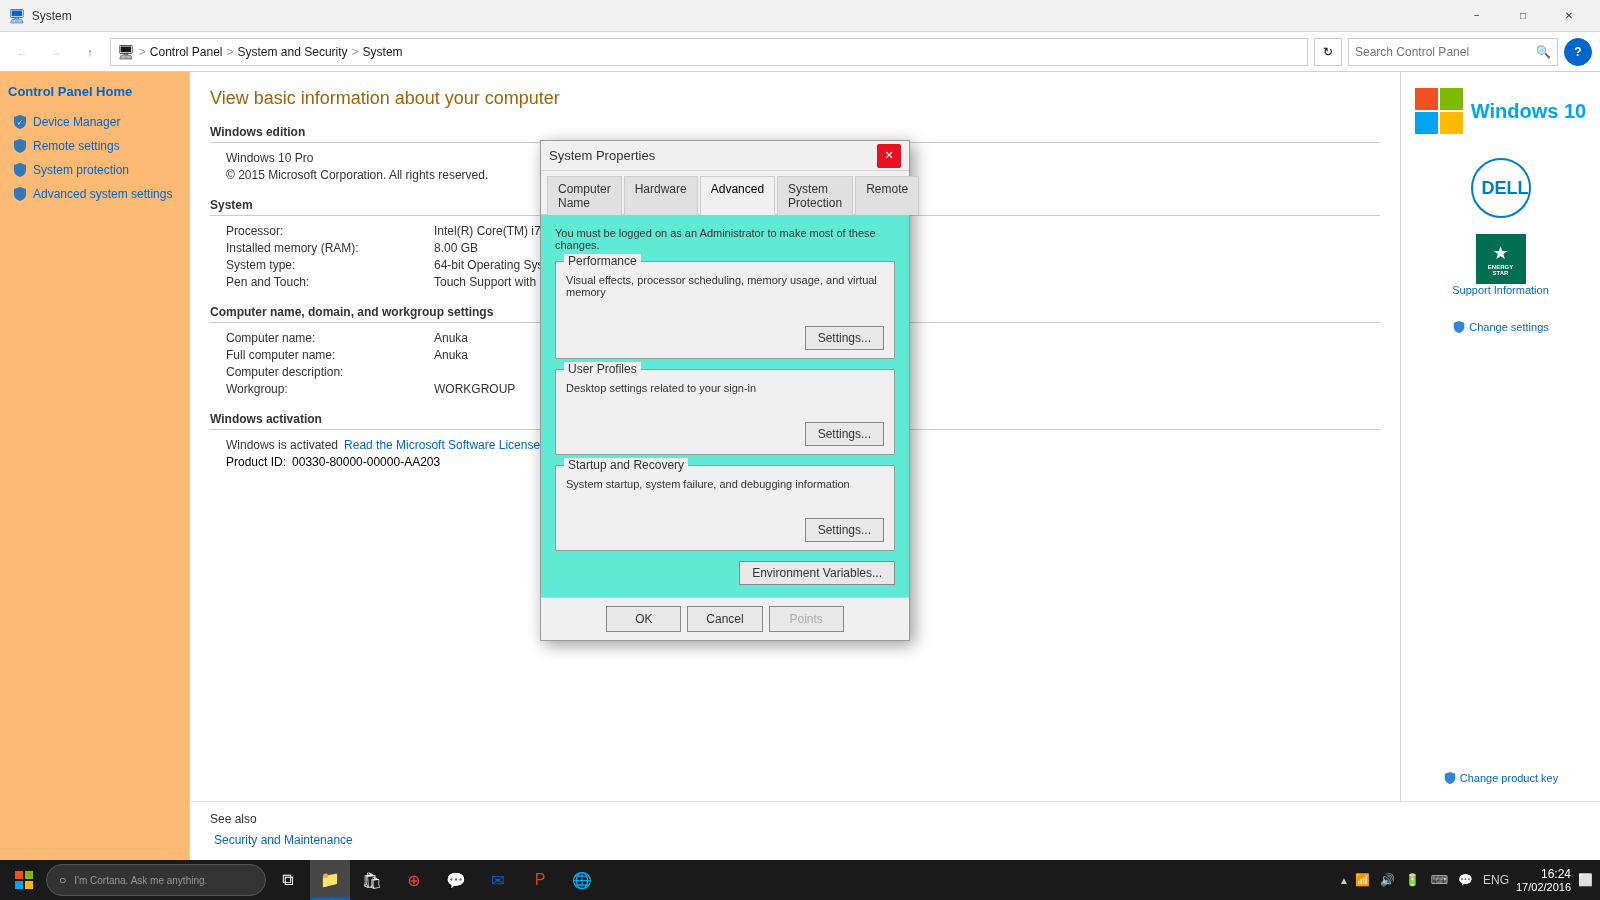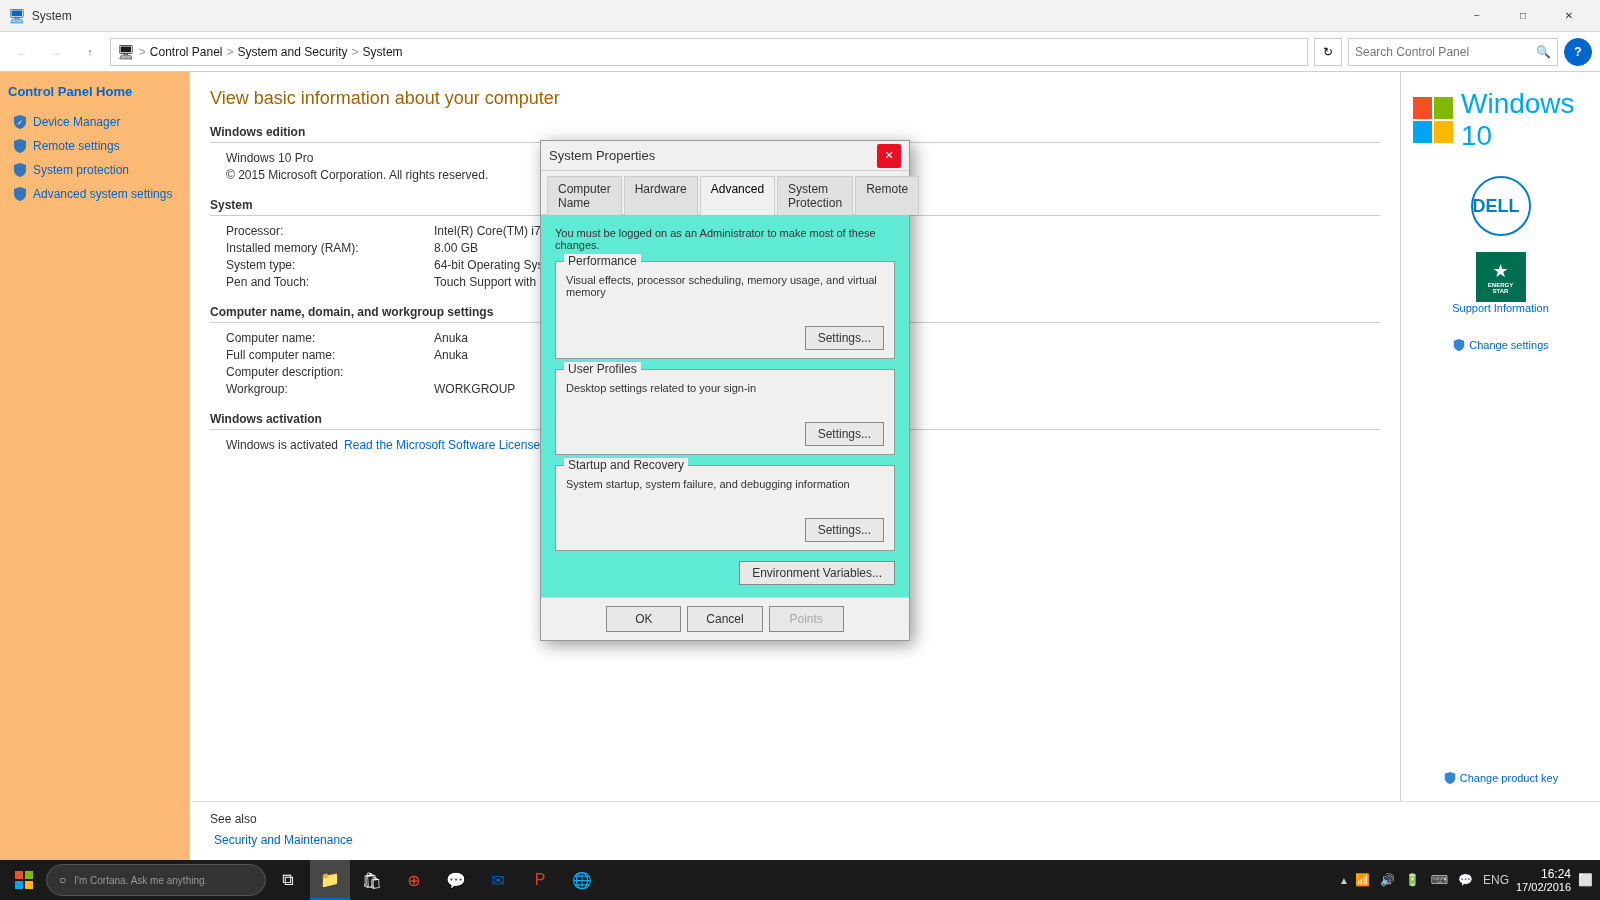--- a/index.html
+++ b/index.html
@@ -93,25 +93,25 @@
       width: 200px; background: #fff; padding: 16px 12px; border-left: 1px solid #d0d0d0;
       display: flex; flex-direction: column; align-items: center; gap: 16px;
     }
     .windows10-logo { display: flex; align-items: center; gap: 8px; margin-bottom: 8px; }
     .win10-grid { display: grid; grid-template-columns: 1fr 1fr; gap: 2px; width: 48px; }
     .win10-square { background: #00a4ef; height: 22px; }
     .win10-square.tl { background: #f25022; }
     .win10-square.tr { background: #7fba00; }
     .win10-square.bl { background: #00a4ef; }
     .win10-square.br { background: #ffb900; }
-    .win10-text { font-size: 28px; font-weight: 400; color: #00a4ef; }
+    .win10-text { font-size: 20px; font-weight: 700; color: #00a4ef; }
 
     .dell-logo {
       width: 60px; height: 60px; border: 2px solid #007dc6; border-radius: 50%;
-      display: flex; align-items: center; justify-content: flex-start;
+      display: flex; align-items: center; justify-content: flex-end;
       font-size: 18px; font-weight: bold; color: #007dc6;
     }
     .energy-badge {
       width: 50px; height: 50px; background: #006f51;
       display: flex; flex-direction: column; align-items: center; justify-content: center;
     }
     .energy-star { color: #fff; font-size: 18px; }
     .energy-text { color: #fff; font-size: 6px; font-weight: bold; }
     .support-info { color: #0066cc; font-size: 11px; cursor: pointer; text-align: center; }
     .change-settings { color: #0066cc; font-size: 11px; cursor: pointer; display: flex; align-items: center; gap: 3px; margin-top: 8px; }
@@ -360,20 +360,24 @@
               <span class="info-label">Workgroup:</span>
               <span class="info-value">WORKGROUP</span>
             </div>
           </div>
 
           <div class="section-block">
             <div class="section-label">Windows activation</div>
             <div class="windows-activated">
               <span>Windows is activated</span>
               <span class="link-blue">Read the Microsoft Software License Terms</span>
+            </div>
+            <div style="margin-left:16px; display:flex; gap:6px; align-items:center;">
+              <span>Product ID:</span>
+              <span>00330-80000-00000-AA203</span>
             </div>
           </div>
         </div>
 
         <div class="right-panel">
           <div class="windows10-logo">
             <div class="win10-grid">
               <div class="win10-square tl"></div>
               <div class="win10-square tr"></div>
               <div class="win10-square bl"></div>

